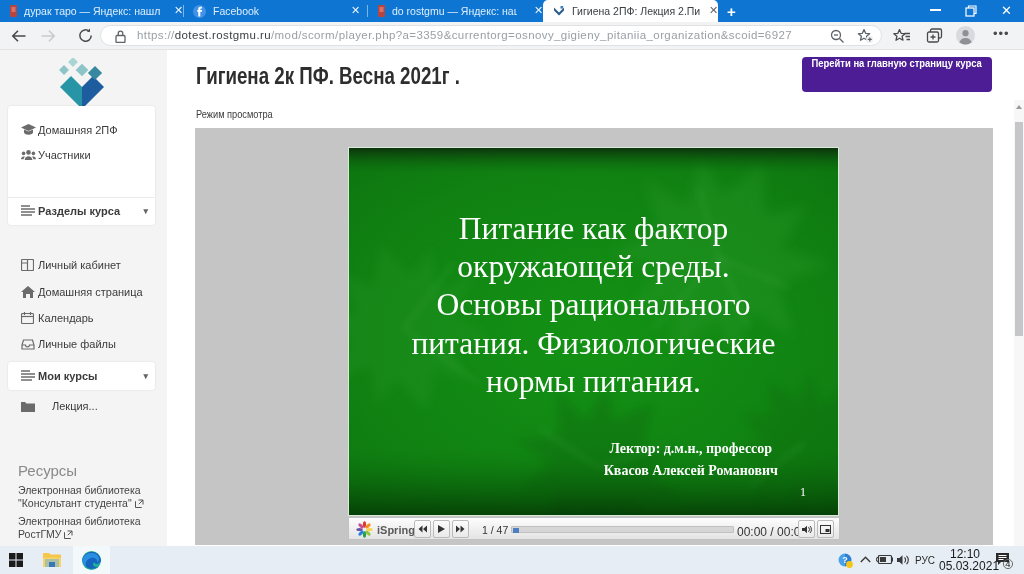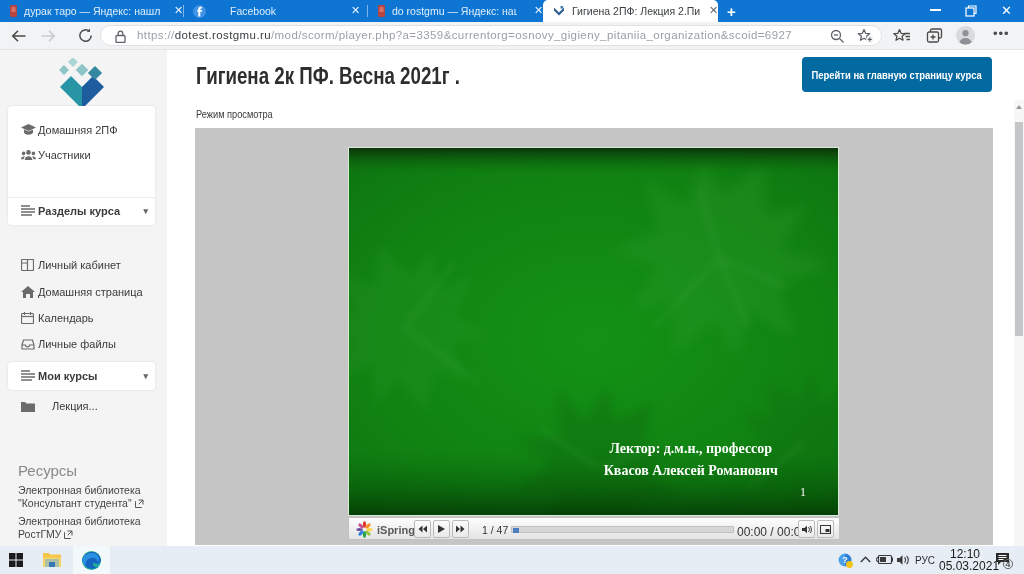--- a/index.html
+++ b/index.html
@@ -19,21 +19,21 @@
 #page{position:absolute;left:0;top:50px;width:1024px;height:496px;background:#fff}
 #sidebar{position:absolute;left:0;top:0;width:167px;height:496px;background:#f4f4f4}
 .card{position:absolute;left:8px;width:147px;background:#fff;border-radius:3px;box-shadow:0 0 2px rgba(0,0,0,.12)}
 .mi{position:absolute;left:0;height:24px;display:flex;align-items:center;font-size:11px;color:#3b3b3b;white-space:nowrap}
 .mi svg{position:absolute;left:21px}
 .mi span{position:absolute;left:38px}
 .caret{position:absolute;right:12px;color:#666;font-size:9px}
 .rlink{position:absolute;left:18px;font-size:10.5px;color:#444;line-height:13px}
 
 #h1{position:absolute;left:29px;top:12px;font-size:24px;font-weight:bold;color:#2e2e2e;transform:scaleX(.78);transform-origin:0 0;white-space:nowrap}
-#btn{position:absolute;left:635px;top:7px;width:190px;height:35px;background:#0369a1;border-radius:4px;color:#fff;font-size:10.5px;font-weight:bold;display:flex;align-items:center;justify-content:center;white-space:nowrap}
+#btn{position:absolute;left:635px;top:7px;width:190px;height:35px;background:#4c1d95;border-radius:4px;color:#fff;font-size:10.5px;font-weight:bold;display:flex;justify-content:center;white-space:nowrap}
 #mode{position:absolute;left:29px;top:58px;font-size:10.5px;color:#3b3b3b;transform:scaleX(.88);transform-origin:0 0}
 #grayarea{position:absolute;left:28px;top:78px;width:798px;height:417px;background:#c5c5c5}
 #slide{position:absolute;left:154px;top:20px;width:489px;height:367px;background:
  radial-gradient(ellipse 520px 360px at 50% 52%, #149215 0%, #108112 48%, #0c6f0e 80%, #096209 100%);box-shadow:0 0 0 1px #d9ead9}
 #stitle{position:absolute;left:0;top:62px;width:489px;text-align:center;font-family:"Liberation Serif",serif;font-size:31.5px;line-height:38.2px;color:#fff}
 #slect{position:absolute;right:60px;top:290px;text-align:center;font-family:"Liberation Serif",serif;font-size:14px;font-weight:bold;color:#fff;line-height:22px}
 #snum{position:absolute;left:605px;top:357px;font-family:"Liberation Serif",serif;font-size:12px;color:#fff}
 
 #pbar{position:absolute;left:153px;top:389px;width:492px;height:23px;background:linear-gradient(#fdfdfd,#e4e4e4);border:1px solid #c2c2c2}
 .pbtn{width:17px;height:18px;border:1px solid #bbb;border-radius:2px;background:linear-gradient(#fcfcfc,#e9e9e9);display:flex;align-items:center;justify-content:center;margin-right:2px}
@@ -53,21 +53,21 @@
       </svg>
    <span style="margin-left:6px;display:inline-block;max-width:136px;overflow:hidden">дурак таро — Яндекс: нашлось</span>
  </div>
  <div class="tabx" style="position:absolute;left:168px;top:4px">✕</div>
  <div class="tsep" style="left:183px"></div>
  <div class="tab" style="left:184px;width:183px">
    <svg style="margin-left:9px" width="13" height="13" viewBox="0 0 13 13">
         <circle cx="6.5" cy="6.5" r="6.5" fill="#4193e8"></circle>
         <path d="M8.9 6.7H7.3v4.8H5.3V6.7H4.2V5h1.1V3.9c0-1.1.5-2.1 2.1-2.1h1.5v1.7H8c-.4 0-.7.2-.7.7V5h1.8z" fill="#fff"></path>
       </svg>
-   <span style="margin-left:24px">Facebook</span>
+   <span style="margin-left:7px">Facebook</span>
  </div>
  <div class="tabx" style="position:absolute;left:345px;top:4px">✕</div>
  <div class="tsep" style="left:367px"></div>
  <div class="tab" style="left:368px;width:170px">
    <svg style="margin-left:9px" width="9" height="12" viewBox="0 0 9 12">
         <rect x="1" y="0" width="7" height="12" rx="1" fill="#b8443f"></rect>
         <rect x="2.5" y="2" width="4" height="5" fill="#d4726e"></rect>
       </svg>
    <span style="margin-left:6px;display:inline-block;max-width:125px;overflow:hidden">do rostgmu — Яндекс: нашлось</span>
  </div>
@@ -242,20 +242,21 @@
          <stop offset=".82" stop-color="#0a6b0a" stop-opacity="0"></stop>
          <stop offset="1" stop-color="#032f03" stop-opacity=".75"></stop>
        </linearGradient>
        <use href="#leaf" transform="translate(370 110) rotate(25) scale(1.7)" fill="#2f9b2f" opacity=".30" filter="url(#bl)"></use>
        <use href="#leaf" transform="translate(55 180) rotate(-15) scale(1.4)" fill="#2f9b2f" opacity=".22" filter="url(#bl)"></use>
        <use href="#leaf" transform="translate(250 320) rotate(40) scale(1.35)" fill="#085c0a" opacity=".28" filter="url(#bl)"></use>
        <use href="#leaf" transform="translate(455 295) rotate(-30) scale(1.15)" fill="#0a640c" opacity=".25" filter="url(#bl)"></use>
        <path d="M370 110 L305 180 M370 110 L400 180 M370 110 L440 140 M370 110 L350 40 M55 180 L130 235 M55 180 L105 115 M250 320 L190 280 M250 320 L320 295 M455 295 L400 340" stroke="#5cb85c" stroke-width="2.5" opacity=".28" filter="url(#bl)"></path>
        <rect x="0" y="0" width="489" height="367" fill="url(#vg)"></rect>
      </svg>
+     <div id="stitle">Питание как фактор<br>окружающей среды.<br>Основы рационального<br>питания. Физиологические<br>нормы питания.</div>
      <div id="slect">Лектор: д.м.н., профессор<br>Квасов Алексей Романович</div>
    </div>
    <div id="snum">1</div>
    <div id="pbar">
     <svg style="position:absolute;left:7px;top:3px" width="17" height="17" viewBox="0 0 17 17">
       <g transform="translate(8.5 8.5)">
       <ellipse rx="1.6" ry="3.2" cy="-5" fill="#e03a2f"></ellipse>
       <ellipse rx="1.6" ry="3.2" cy="-5" fill="#f39222" transform="rotate(45)"></ellipse>
       <ellipse rx="1.6" ry="3.2" cy="-5" fill="#ffd24a" transform="rotate(90)"></ellipse>
       <ellipse rx="1.6" ry="3.2" cy="-5" fill="#8ec63f" transform="rotate(135)"></ellipse>

